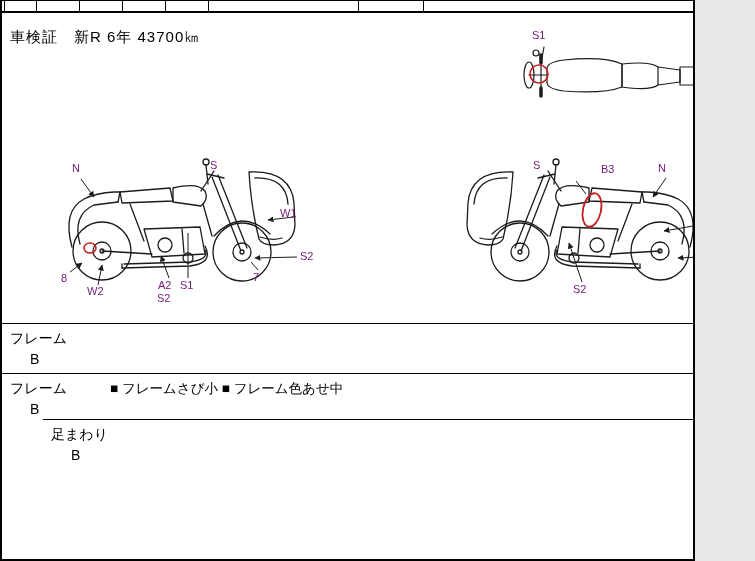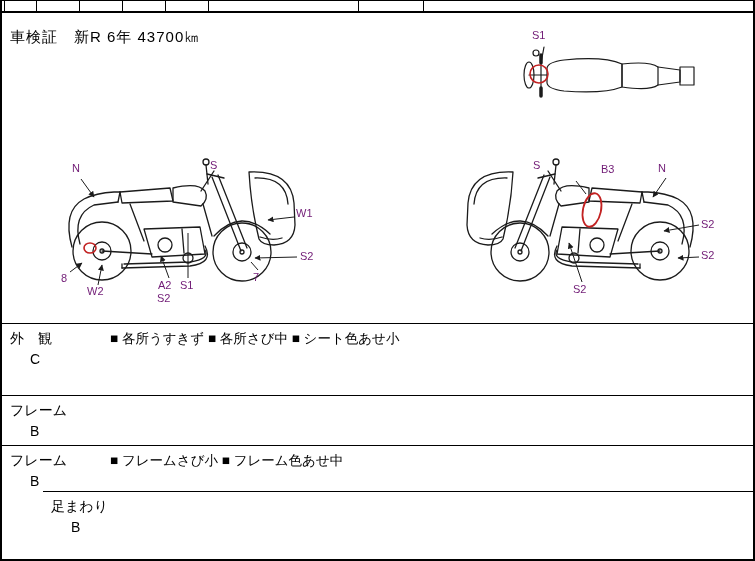--- a/index.html
+++ b/index.html
@@ -1,19 +1,19 @@
 <!DOCTYPE html>
 <html><head>
 <meta charset="utf-8">
 <style>
   * { margin:0; padding:0; box-sizing:border-box; }
   html,body { background:#e8e8e8; }
   body { font-family:"Liberation Sans", sans-serif; }
   .sheet {
-    position:relative; width:755px; height:561px; background:#ffffff;
+    position:relative; width:695px; height:561px; background:#ffffff;
     border-left:2px solid #000; border-right:2px solid #000;
     border-bottom:2px solid #000; border-top:1px solid #000;
     overflow:hidden; color:#000;
   }
   .vtick { position:absolute; top:0; width:1px; height:10px; background:#000; }
   .strip-line { position:absolute; left:0; top:10px; width:100%; height:2px; background:#000; }
   .vehicle-info { position:absolute; left:8px; top:27px; font-size:15px; letter-spacing:1px; white-space:pre; }
   .art { position:absolute; left:0; top:0; }
   .lbl { position:absolute; font-size:11px; line-height:1; color:#701a75; white-space:nowrap; }
   .insp { position:absolute; left:0; top:322px; width:100%; }
@@ -172,42 +172,37 @@
       <path d="M542,46 L539,62"></path>
     </g>
 
     <circle cx="537" cy="73" r="9" stroke="#c22222" stroke-width="1.6" fill="none"></circle>
   </svg>
 
   <span class="lbl" style="left:530px; top:29px;">S1</span>
 
   <span class="lbl" style="left:70px;  top:162px;">N</span>
   <span class="lbl" style="left:208px; top:159px;">S</span>
-  <span class="lbl" style="left:294px; top:207px;">W1</span>
+  <span class="lbl" style="left:278px; top:207px;">W1</span>
   <span class="lbl" style="left:298px; top:250px;">S2</span>
   <span class="lbl" style="left:251px; top:271px;">7</span>
   <span class="lbl" style="left:156px; top:279px;">A2</span>
   <span class="lbl" style="left:178px; top:279px;">S1</span>
   <span class="lbl" style="left:155px; top:292px;">S2</span>
   <span class="lbl" style="left:59px;  top:272px;">8</span>
   <span class="lbl" style="left:85px;  top:285px;">W2</span>
 
   <span class="lbl" style="left:531px; top:159px;">S</span>
   <span class="lbl" style="left:564px; top:163px;margin-left:35px;">B3</span>
   <span class="lbl" style="left:656px; top:162px;">N</span>
   <span class="lbl" style="left:699px; top:218px;">S2</span>
   <span class="lbl" style="left:699px; top:249px;">S2</span>
   <span class="lbl" style="left:571px; top:283px;">S2</span>
 
   <div class="insp">
-    <div class="row h72">
-      <span class="cat">外　観</span>
-      <span class="grade">C</span>
-      <span class="com">■ 各所うすきず ■ 各所さび中 ■ シート色あせ小</span>
-    </div>
     <div class="row h50">
       <span class="cat">フレーム</span>
       <span class="grade">B</span>
     </div>
     <div class="row h46">
       <span class="cat">フレーム</span>
       <span class="grade">B</span>
       <span class="com">■ フレームさび小 ■ フレーム色あせ中</span>
     </div>
     <div class="row h68">

